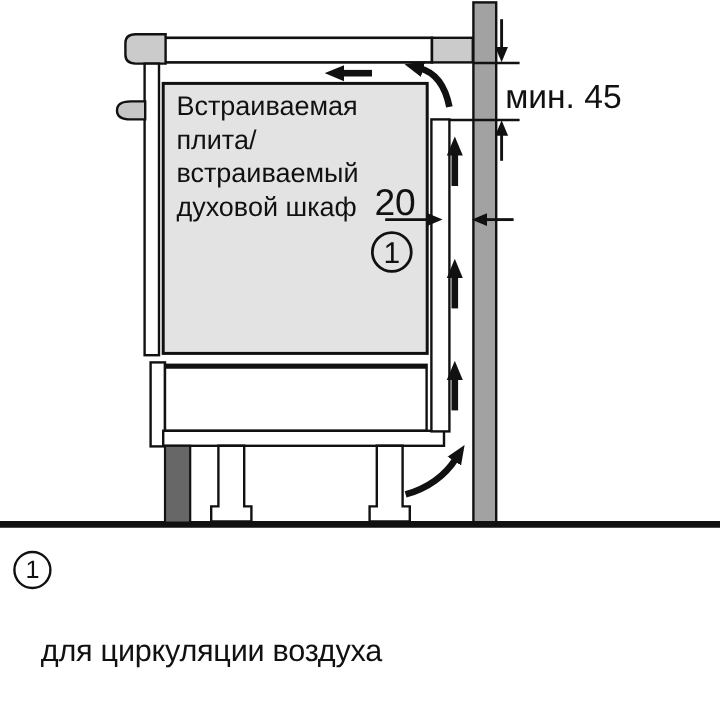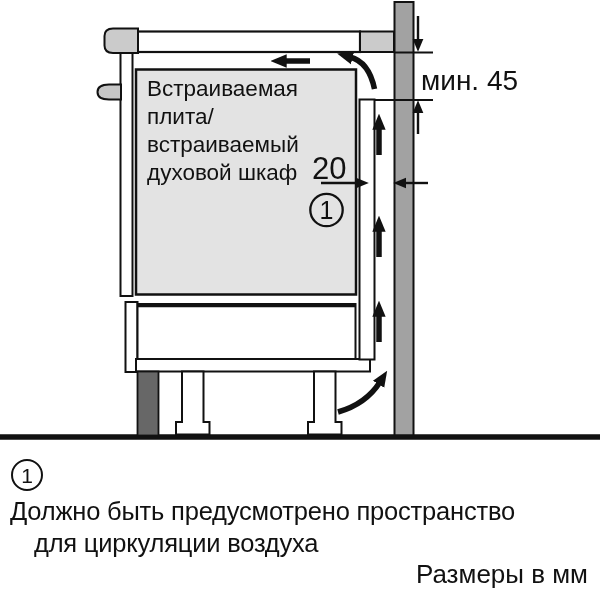--- a/index.html
+++ b/index.html
@@ -82,17 +82,15 @@
 
     <text class="svg-label" x="421" y="90" font-size="28">мин. 45</text>
 
     <circle cx="326.5" cy="210" r="16.2" fill="none" stroke="#111" stroke-width="2.3"></circle>
     <text class="svg-label" x="326.5" y="219" font-size="25" text-anchor="middle">1</text>
   </svg>
 
   <div class="footnote-circle">
     <span>1</span>
   </div>
-  <div class="footnote-line1">Должно быть предусмотрено пространство</div>
   <div class="footnote-line2">для циркуляции воздуха</div>
-  <div class="units-label">Размеры в мм</div>
 
 </div>
 
 </body></html>

